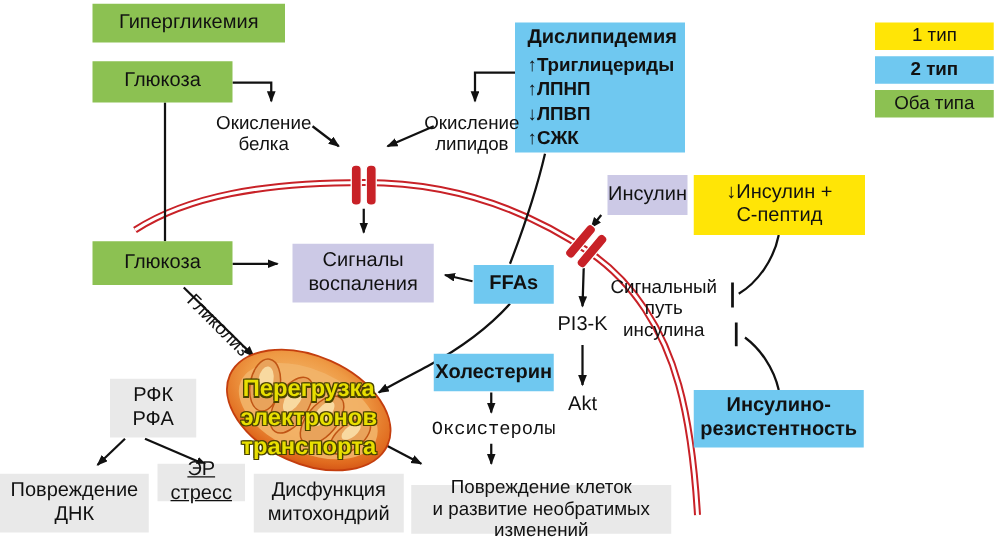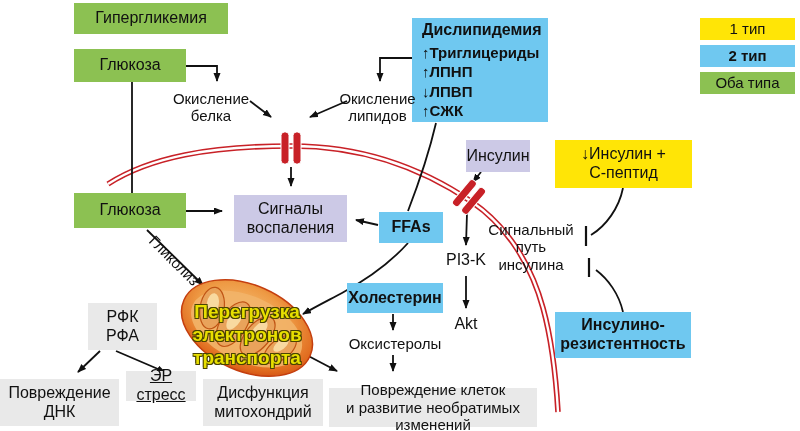--- a/index.html
+++ b/index.html
@@ -127,21 +127,21 @@
   <div class="node yellow f15" style="left:700px;top:18px;width:95px;height:22px;">
     <span>1 тип</span>
   </div>
   <div class="node blue f15" style="left:700px;top:45px;width:95px;height:22px;">
     <span>2 тип</span>
   </div>
   <div class="node green f15" style="left:700px;top:72px;width:95px;height:22px;">
     <span>Оба типа</span>
   </div>
 
-  <div class="node lavender f16" style="left:466px;top:140px;width:64px;height:32px;">
+  <div class="node lavender f16" style="left:486px;top:140px;width:64px;height:32px;">
     <span>Инсулин</span>
   </div>
 
   <div class="node yellow f16" style="left:555px;top:140px;width:137px;height:48px;">
     <span>↓Инсулин +</span>
     <span>С-пептид</span>
   </div>
 
   <div class="node lavender f16" style="left:234px;top:195px;width:113px;height:47px;">
     <span>Сигналы</span>
@@ -208,21 +208,21 @@
   </div>
 
   <div class="lbl f16" style="left:436px;top:251px;width:60px;">
     <span>PI3-K</span>
   </div>
 
   <div class="lbl f16" style="left:446px;top:315px;width:40px;">
     <span>Akt</span>
   </div>
 
-  <div class="lbl f15" style="left:343px;top:335px;width:104px;">
+  <div class="lbl f15" style="left:343px;top:335px;width:104px;font-family:Liberation Mono, monospace;">
     <span>Оксистеролы</span>
   </div>
 
   <div id="mito-label" class="lbl" style="left:179px;top:301px;width:136px;">
     <div>Перегрузка</div>
     <div>электронов</div>
     <div>транспорта</div>
   </div>
 
 </div>

